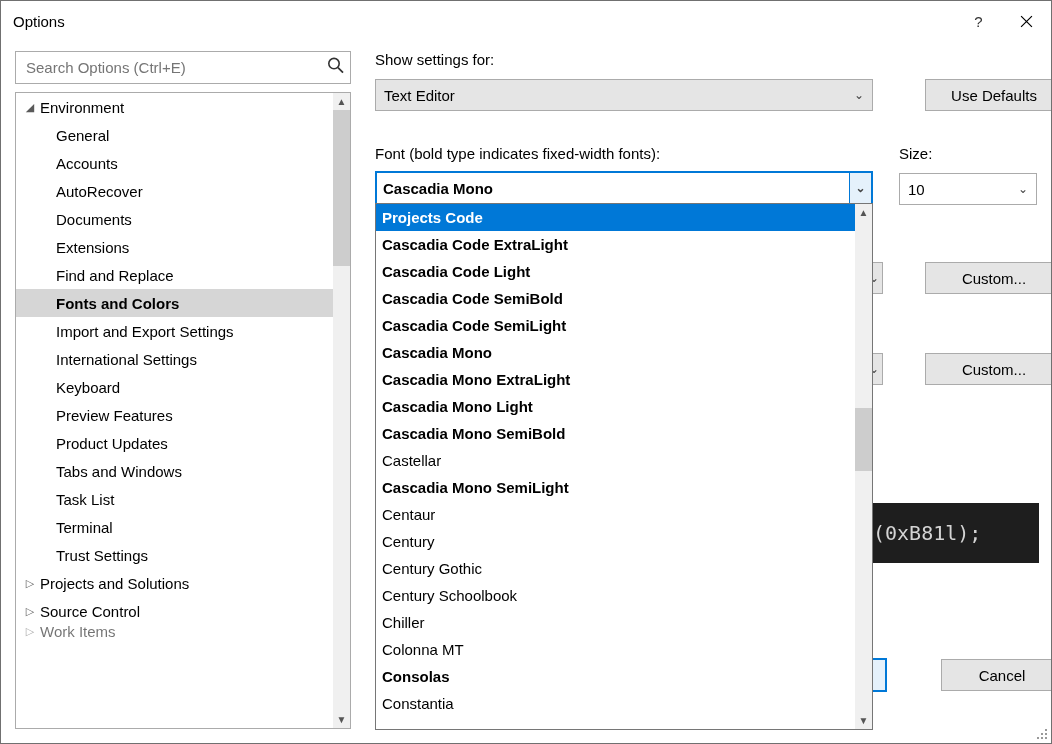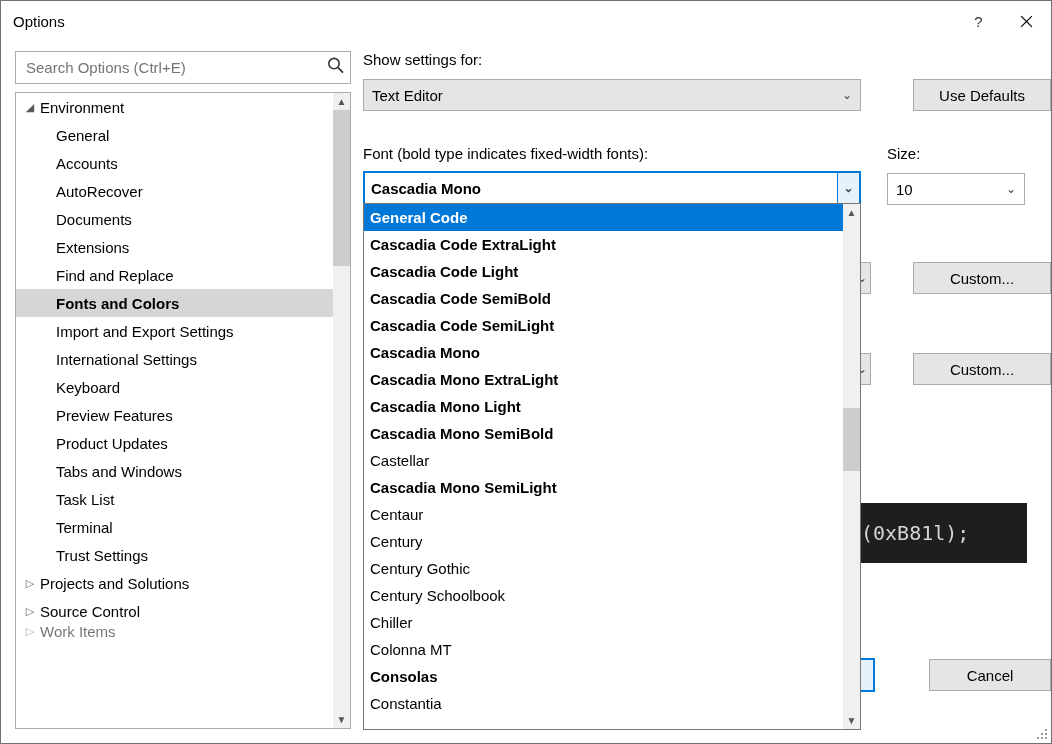--- a/index.html
+++ b/index.html
@@ -2,21 +2,21 @@
 <html><head>
 <meta charset="utf-8">
 <style>
   * { box-sizing: border-box; }
   html, body { margin:0; padding:0; font-family:"Segoe UI", Arial, sans-serif; font-size:14px; color:#000; background:#fff; }
   .window { width:1052px; height:744px; border:1px solid #707070; position:relative; background:#fff; display:flex; flex-direction:column; overflow:hidden;}
   .titlebar { height:40px; display:flex; align-items:center; padding-left:12px; }
   .titlebar .title { font-size:15px; flex:0 0 auto;}
   .titlebar .spacer{flex:1;}
   .titlebar .tbtn { width:45px; height:30px; display:flex; align-items:center; justify-content:center; font-size:15px; color:#333;}
-  .content { flex:1; display:flex; padding:10px 14px 14px 14px; gap:12px; position:relative; overflow:hidden;}
+  .content { flex:1; display:flex; padding:10px 14px 14px 14px; gap:24px; position:relative; overflow:hidden;}
   .left-pane { width:336px; display:flex; flex-direction:column;}
   .searchbox { position:relative; height:33px; border:1px solid #ababab; background:#fff; display:flex; align-items:center; padding:0 34px 0 8px; color:#5b5b5b;}
   .searchbox input { border:none; outline:none; width:100%; font-size:15px; color:#5b5b5b; background:transparent;}
   .searchbox .sicon { position:absolute; right:6px; top:50%; transform:translateY(-52%); font-size:17px; color:#444;}
   .tree-wrap{ flex:1; margin-top:8px; border:1px solid #ababab; position:relative; overflow:hidden; background:#fff;}
   .tree { position:absolute; inset:0 17px 0 0; overflow:hidden;}
   .vscroll { position:absolute; right:0; top:0; bottom:0; width:17px; background:#f0f0f0;}
   .vscroll .arrow{height:17px; display:flex;align-items:center;justify-content:center;font-size:10px;color:#555;}
   .vscroll .track{position:absolute;top:17px;bottom:17px;left:0;right:0;}
   .vscroll .thumb{position:absolute;left:0;right:0;background:#cdcdcd;}
@@ -191,21 +191,21 @@
         <span>(0xB81l);</span>
       </div>
 
       <div class="ok-outline" style="left:494px;top:607px;width:18px;height:34px;"></div>
       <div class="btn" style="position:absolute;left:540px;top:608px;width:122px;">
           <span>Cancel</span>
         </div>
 
       <div class="dropdown" style="left:0;top:152px;width:498px;height:527px;">
         <div class="list" id="droplist">
-            <div class="ditem bold hl">General Code</div>
+            <div class="ditem bold hl">Projects Code</div>
             <div class="ditem bold">Cascadia Code ExtraLight</div>
             <div class="ditem bold">Cascadia Code Light</div>
             <div class="ditem bold">Cascadia Code SemiBold</div>
             <div class="ditem bold">Cascadia Code SemiLight</div>
             <div class="ditem bold">Cascadia Mono</div>
             <div class="ditem bold">Cascadia Mono ExtraLight</div>
             <div class="ditem bold">Cascadia Mono Light</div>
             <div class="ditem bold">Cascadia Mono SemiBold</div>
             <div class="ditem">Castellar</div>
             <div class="ditem bold">Cascadia Mono SemiLight</div>

